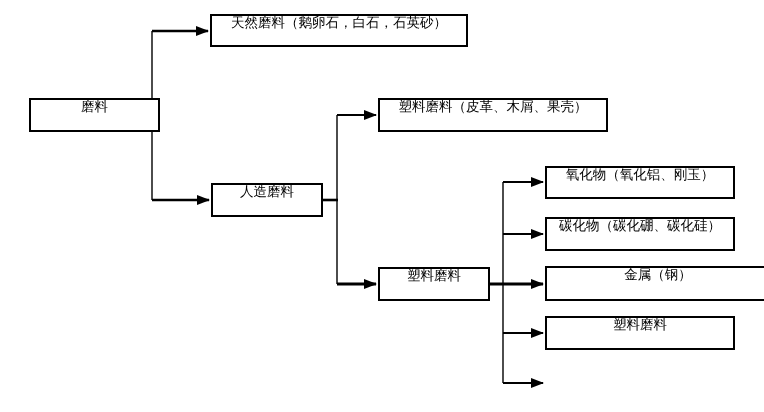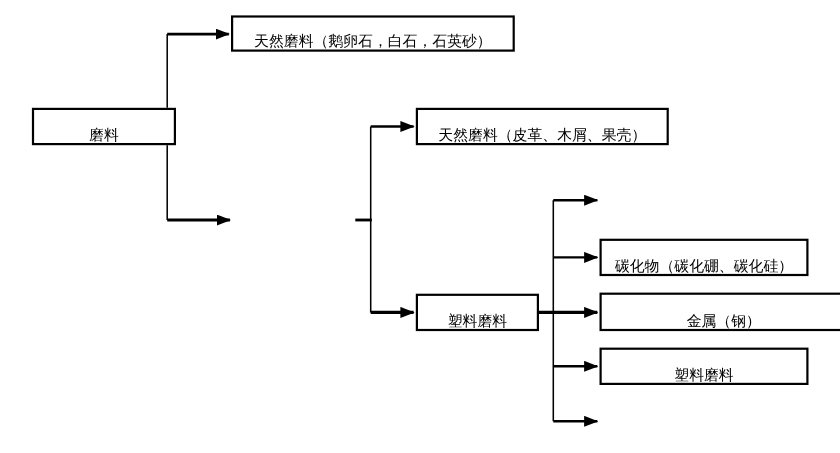--- a/index.html
+++ b/index.html
@@ -22,21 +22,21 @@
     width: 764px;
     height: 412px;
   }
   .node {
     position: absolute;
     box-sizing: border-box;
     border: 2px solid #000000;
     background: #ffffff;
     color: #000000;
     display: flex;
-    align-items: flex-end;
+    align-items: flex-start;
     justify-content: center;
     font-size: 13.5px;
     line-height: 1;
     white-space: nowrap;
     text-align: center;
   }
   .node span { display: inline-block; }
 </style>
 </head>
 <body>
@@ -69,29 +69,35 @@
   </svg>
 
   <div class="node" style="left:29px;  top:98px;  width:131px; height:34px;">
     <span>磨料</span>
   </div>
 
   <div class="node" style="left:210px; top:14px;  width:258px; height:33px;">
     <span>天然磨料（鹅卵石，白石，石英砂）</span>
   </div>
 
+  <div class="node" style="left:211px; top:183px; width:112px; height:34px;">
+    <span>人造磨料</span>
+  </div>
 
   <div class="node" style="left:378px; top:98px;  width:230px; height:34px;">
-    <span>天然磨料（皮革、木屑、果壳）</span>
+    <span>塑料磨料（皮革、木屑、果壳）</span>
   </div>
 
   <div class="node" style="left:378px; top:267px; width:112px; height:34px;">
     <span>塑料磨料</span>
   </div>
 
+  <div class="node" style="left:545px; top:166px; width:190px; height:33px;">
+    <span>氧化物（氧化铝、刚玉）</span>
+  </div>
 
   <div class="node" style="left:545px; top:217px; width:190px; height:34px;">
     <span>碳化物（碳化硼、碳化硅）</span>
   </div>
 
   <div class="node" style="left:545px; top:266px; width:226px; height:35px;">
     <span>金属（钢）</span>
   </div>
 
   <div class="node" style="left:545px; top:316px; width:190px; height:34px;">

